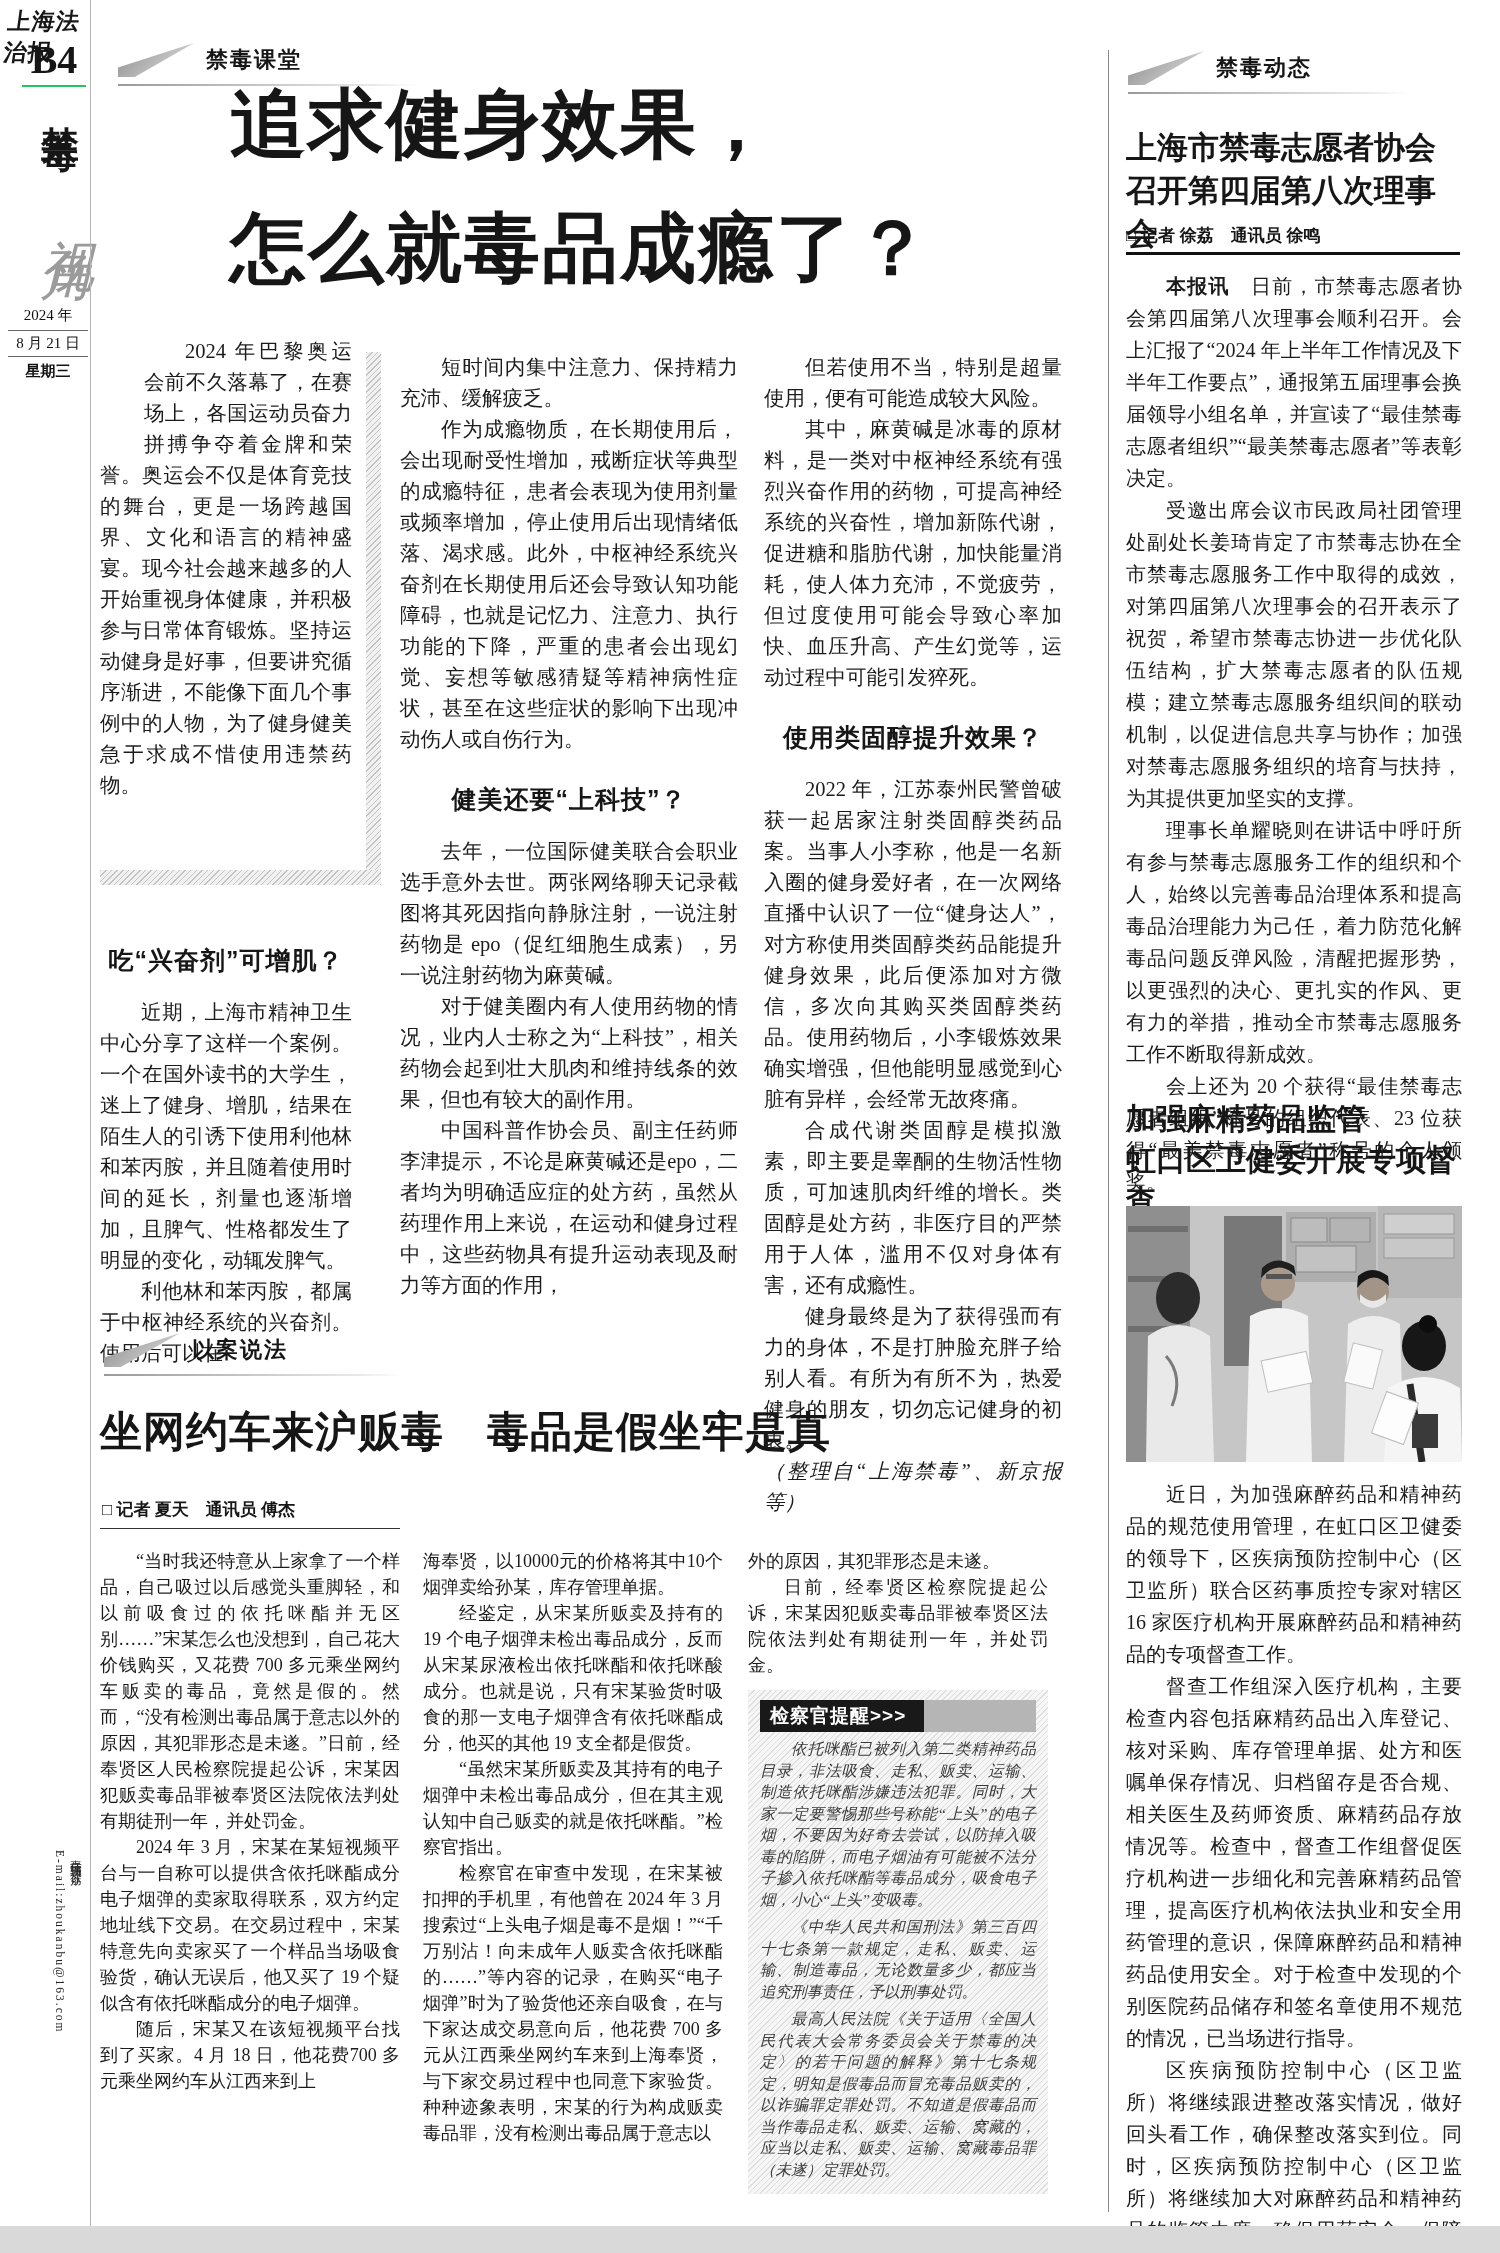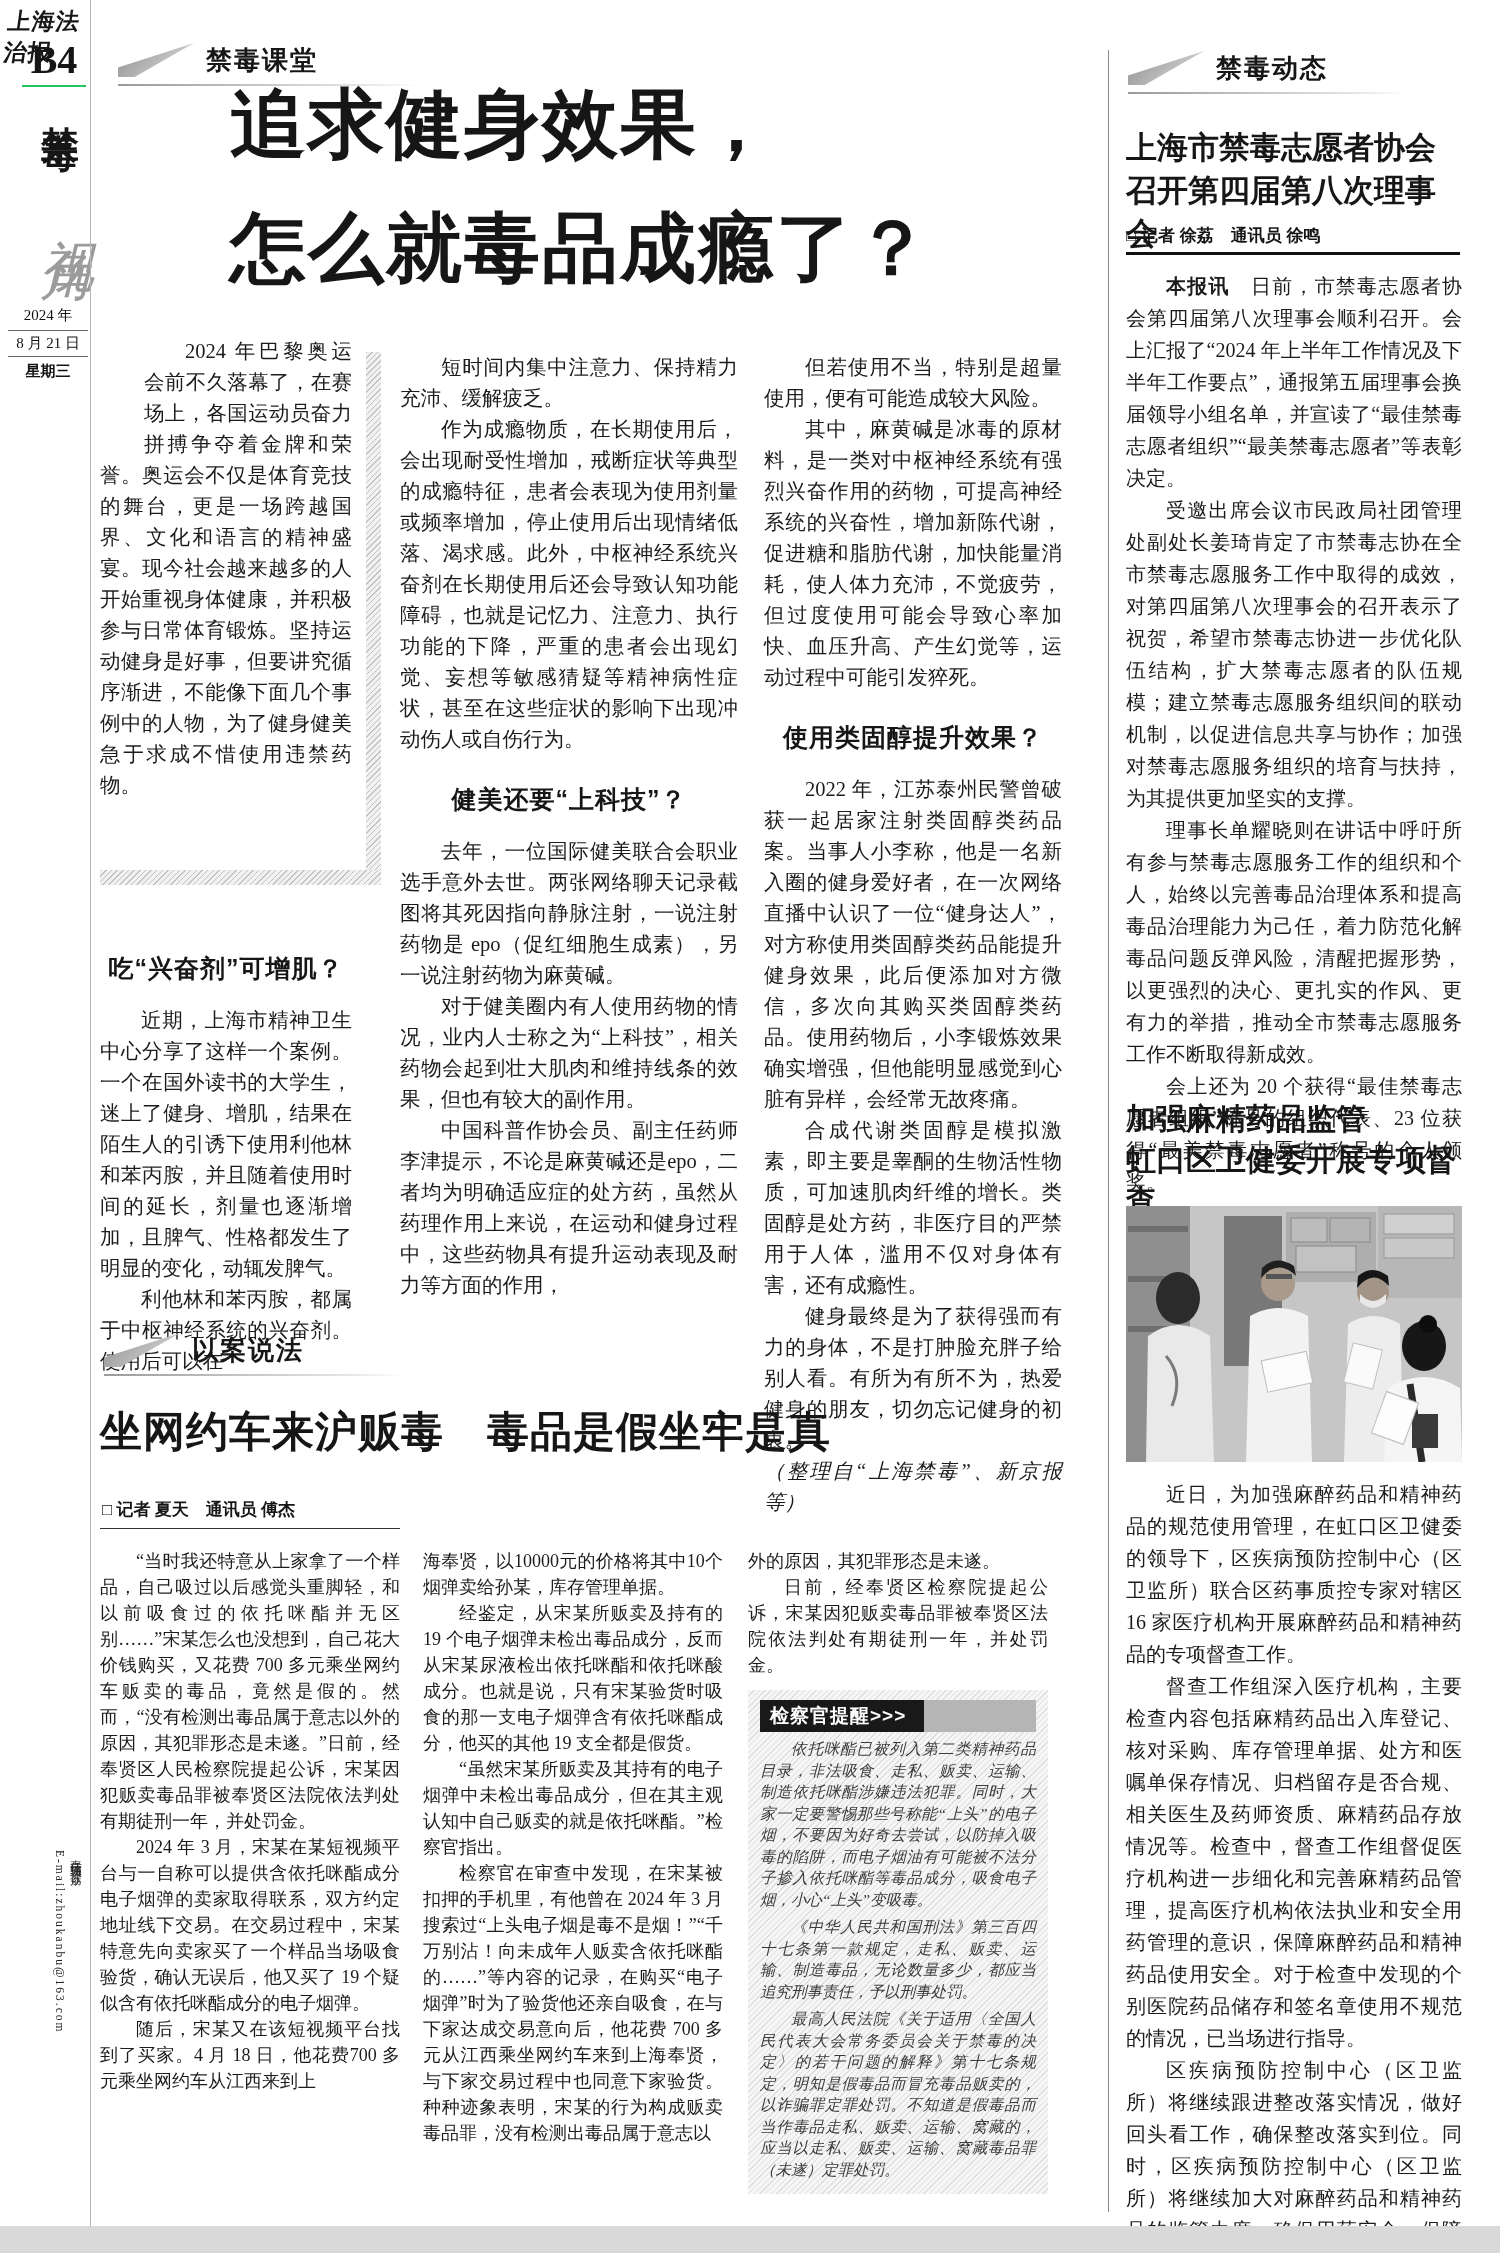--- a/index.html
+++ b/index.html
@@ -23,21 +23,21 @@
   .editor-vert span{display:block;}
   .vrule-left{left:90px;top:0;width:1px;height:2226px;background:#b5b5b5;}
   .vrule-side{left:1108px;top:50px;width:1px;height:2162px;background:#8a8a8a;}
   
   .section-head{display:flex;align-items:center;gap:12px;height:40px;}
   .section-head::after{content:"";position:absolute;left:0;bottom:-6px;width:100%;height:2px;
        background:linear-gradient(90deg,#9a9a9a,#e9e9e9 85%,transparent);}
   .flag{display:inline-block;width:76px;height:34px;
         background:linear-gradient(135deg,#8d8d8d,#e3e3e3);
         clip-path:polygon(100% 0,22% 100%,0 100%,0 72%);}
-  .section-label{font-weight:bold;font-size:26px;letter-spacing:2px;font-family:"Liberation Sans",sans-serif;}
+  .section-label{font-weight:bold;font-size:22px;letter-spacing:2px;font-family:"Liberation Sans",sans-serif;}
   
   .hl{font-weight:900;letter-spacing:2px;font-size:76px;line-height:80px;}
   .hl1{left:230px;top:84px;}
   .hl2{left:230px;top:168px;margin-top:40px;}
   .bodytext p{margin:0;font-size:20.5px;line-height:31px;text-align:justify;text-indent:2em;color:#1b1b1b;}
   .lede{left:100px;top:336px;width:252px;}
   .notch{float:left;width:44px;height:96px;}
   .hatch{background:repeating-linear-gradient(135deg,#c3c3c3 0px,#c3c3c3 1px,#f1f1f1 1px,#f1f1f1 4px);}
   .shadow-v{left:366px;top:352px;width:15px;height:533px;}
   .shadow-h{left:100px;top:870px;width:281px;height:15px;}
@@ -99,21 +99,21 @@
   <div class="abs hl hl1">追求健身效果，</div>
   <div class="abs hl hl2">怎么就毒品成瘾了？</div>
 
   <div class="abs bodytext lede">
     <p><i class="notch"></i><span>2024 年巴黎奥运会前不久落幕了，在赛场上，各国运动员奋力拼搏争夺着金牌和荣誉。奥运会不仅是体育竞技的舞台，更是一场跨越国界、文化和语言的精神盛宴。现今社会越来越多的人开始重视身体健康，并积极参与日常体育锻炼。坚持运动健身是好事，但要讲究循序渐进，不能像下面几个事例中的人物，为了健身健美急于求成不惜使用违禁药物。</span></p>
   </div>
   <div class="abs hatch shadow-v"></div>
   <div class="abs hatch shadow-h"></div>
 
   <div class="abs bodytext col1b">
-    <h3 class="subhead" style="margin-top:12px;">吃“兴奋剂”可增肌？</h3>
+    <h3 class="subhead" style="margin-top:4px;">吃“兴奋剂”可增肌？</h3>
     <p>近期，上海市精神卫生中心分享了这样一个案例。一个在国外读书的大学生，迷上了健身、增肌，结果在陌生人的引诱下使用利他林和苯丙胺，并且随着使用时间的延长，剂量也逐渐增加，且脾气、性格都发生了明显的变化，动辄发脾气。</p>
     <p>利他林和苯丙胺，都属于中枢神经系统的兴奋剂。使用后可以在</p>
   </div>
 
   <div class="abs bodytext col2">
     <p>短时间内集中注意力、保持精力充沛、缓解疲乏。</p>
     <p>作为成瘾物质，在长期使用后，会出现耐受性增加，戒断症状等典型的成瘾特征，患者会表现为使用剂量或频率增加，停止使用后出现情绪低落、渴求感。此外，中枢神经系统兴奋剂在长期使用后还会导致认知功能障碍，也就是记忆力、注意力、执行功能的下降，严重的患者会出现幻觉、妄想等敏感猜疑等精神病性症状，甚至在这些症状的影响下出现冲动伤人或自伤行为。</p>
     <h3 class="subhead">健美还要“上科技”？</h3>
     <p>去年，一位国际健美联合会职业选手意外去世。两张网络聊天记录截图将其死因指向静脉注射，一说注射药物是 epo（促红细胞生成素），另一说注射药物为麻黄碱。</p>
     <p>对于健美圈内有人使用药物的情况，业内人士称之为“上科技”，相关药物会起到壮大肌肉和维持线条的效果，但也有较大的副作用。</p>

